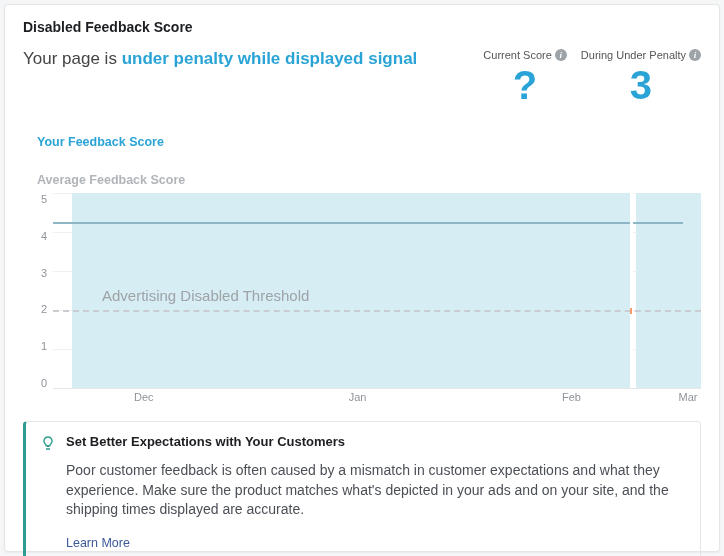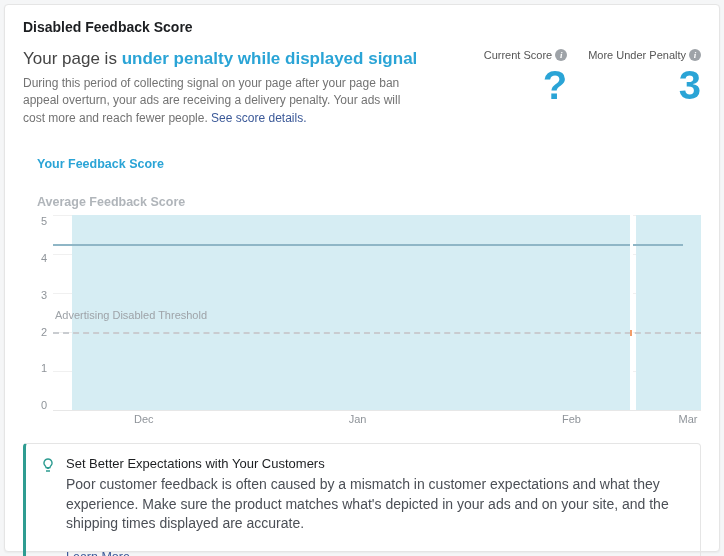--- a/index.html
+++ b/index.html
@@ -48,22 +48,22 @@
     font-size: 12px;
     color: #737373;
     line-height: 1.45;
   }
   .see-details {
     color: #3b5998;
     cursor: pointer;
   }
   .metrics {
     display: flex;
-    gap: 21px;
-    text-align: right;
+    gap: 14px;
+    text-align: center;
   }
   .metric-label {
     font-size: 11px;
     color: #555;
     margin-bottom: 4px;
     display: flex;
     align-items: center;
     justify-content: center;
     gap: 3px;
   }
@@ -153,23 +153,24 @@
     background: #fff;
   }
   .marker-tick {
     position: absolute;
     width: 2px;
     height: 6px;
     background: #f29d6a;
   }
   .threshold-label {
     position: absolute;
-    font-size: 11px;
+    font-size: 15px;
     color: #9ea3a8;
     padding: 0 2px;
+    margin-left: 47px;
   }
   .x-axis {
     position: absolute;
     left: 30px;
     right: 0;
     bottom: 0;
     height: 20px;
     font-size: 11px;
     color: #8f949a;
   }
@@ -184,23 +185,23 @@
     gap: 10px;
   }
   .tip-icon {
     flex-shrink: 0;
     width: 16px;
     height: 16px;
     margin-top: 1px;
   }
   .tip-title {
     font-size: 13px;
-    font-weight: 400;
+    font-weight: 700;
     color: #1c1e21;
-    margin-bottom: 4px;
+    margin-bottom: 12px;
   }
   .tip-text {
     font-size: 14px;
     color: #4b4f56;
     line-height: 1.4;
     margin-bottom: 7px;
   }
   .tip-link {
     font-size: 12.5px;
     color: #3b5998;
@@ -211,36 +212,33 @@
 </head>
 <body>
 
 <div class="card">
   <div class="card-title">Disabled Feedback Score</div>
 
   <div class="header-row">
     <div class="header-left">
       <div class="status-line">
         <span>Your page is </span><span class="status-highlight">under penalty while displayed signal</span>
-      </div>
-      <div class="desc">
-        <span>During this period of collecting signal on your page after your page ban appeal overturn, your ads are receiving a delivery penalty. Your ads will cost more and reach fewer people. </span><span class="see-details">See score details.</span>
       </div>
     </div>
     <div class="metrics">
       <div>
         <div class="metric-label">
           <span>Current Score</span>
           <span class="info-icon">i</span>
         </div>
         <div class="metric-value">?</div>
       </div>
       <div>
         <div class="metric-label">
-          <span>More Under Penalty</span>
+          <span>During Under Penalty</span>
           <span class="info-icon">i</span>
         </div>
         <div class="metric-value">3</div>
       </div>
     </div>
   </div>
 
   <div class="tabs">
     <div class="tab active">Your Feedback Score</div>
     <div class="tab inactive">Average Feedback Score</div>

